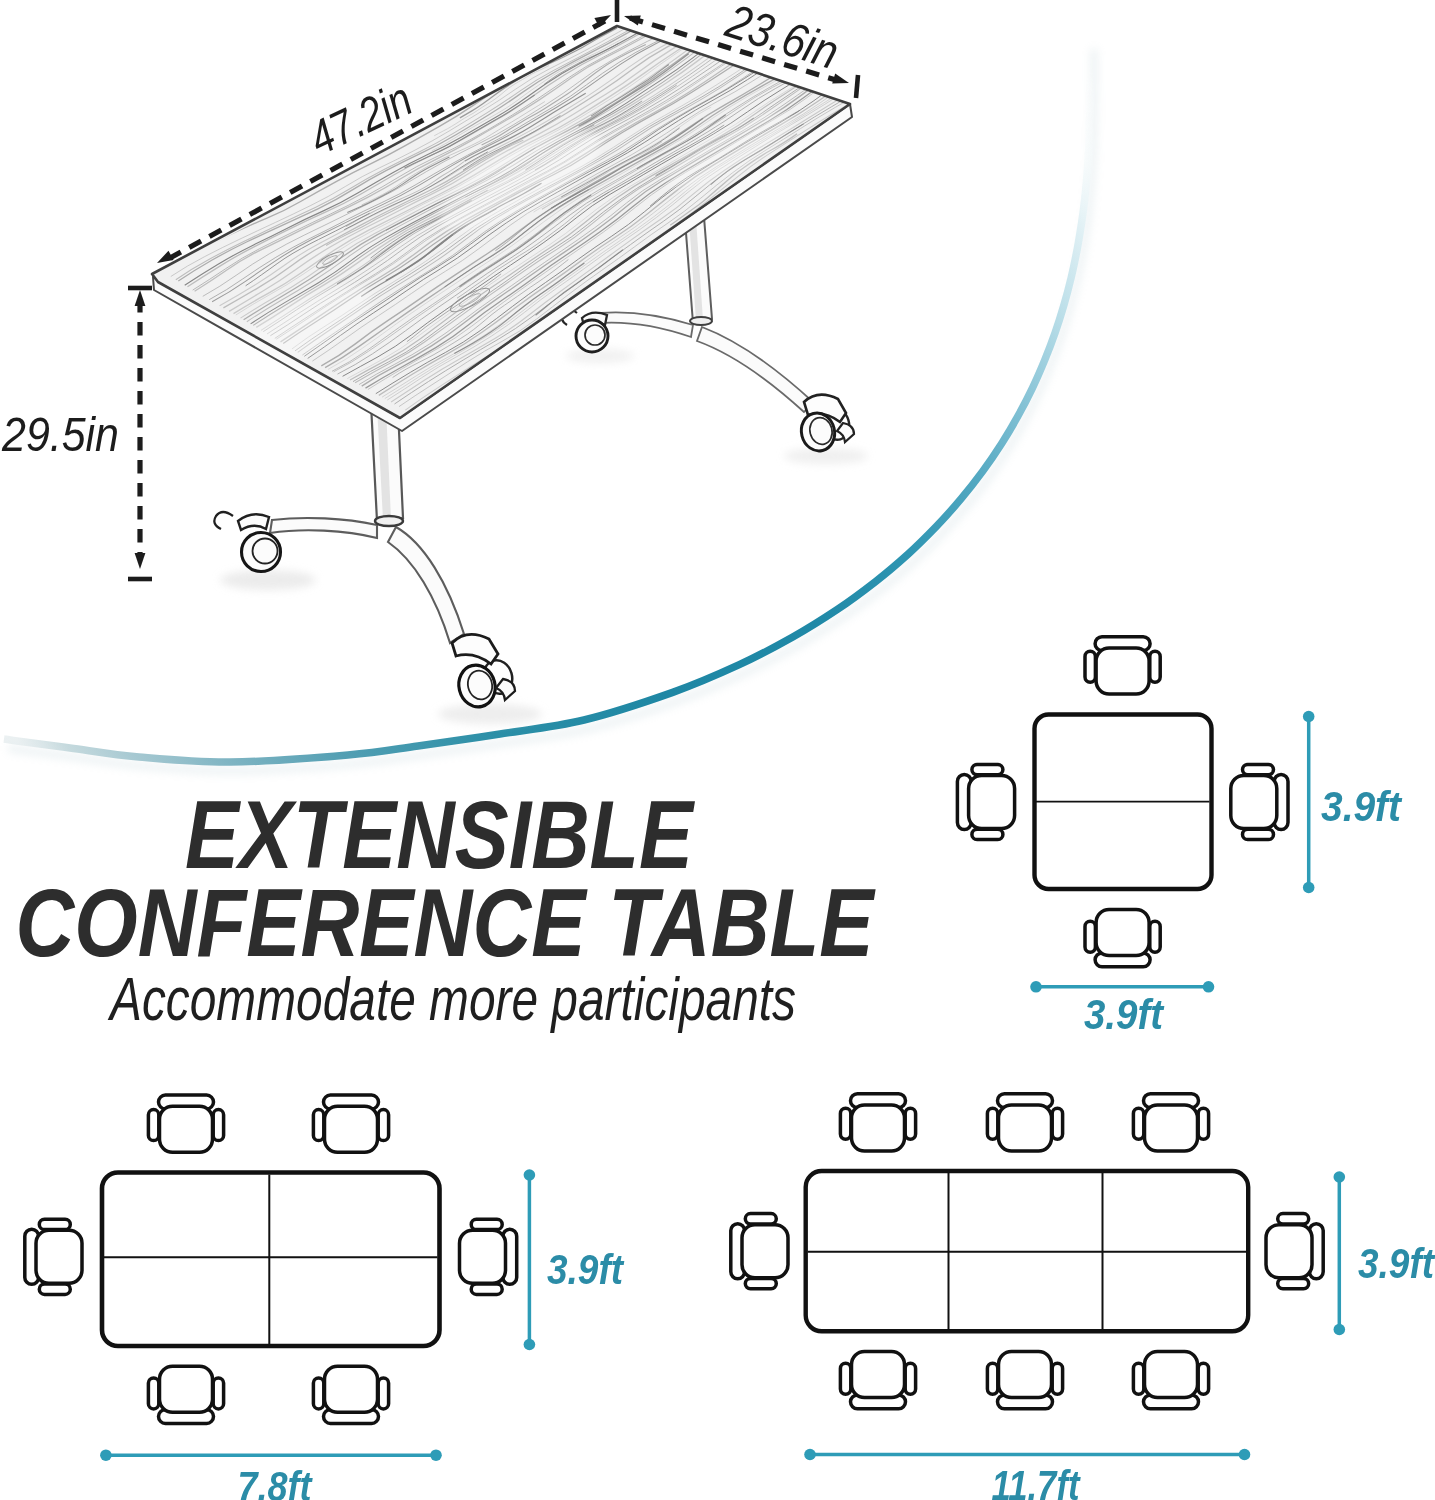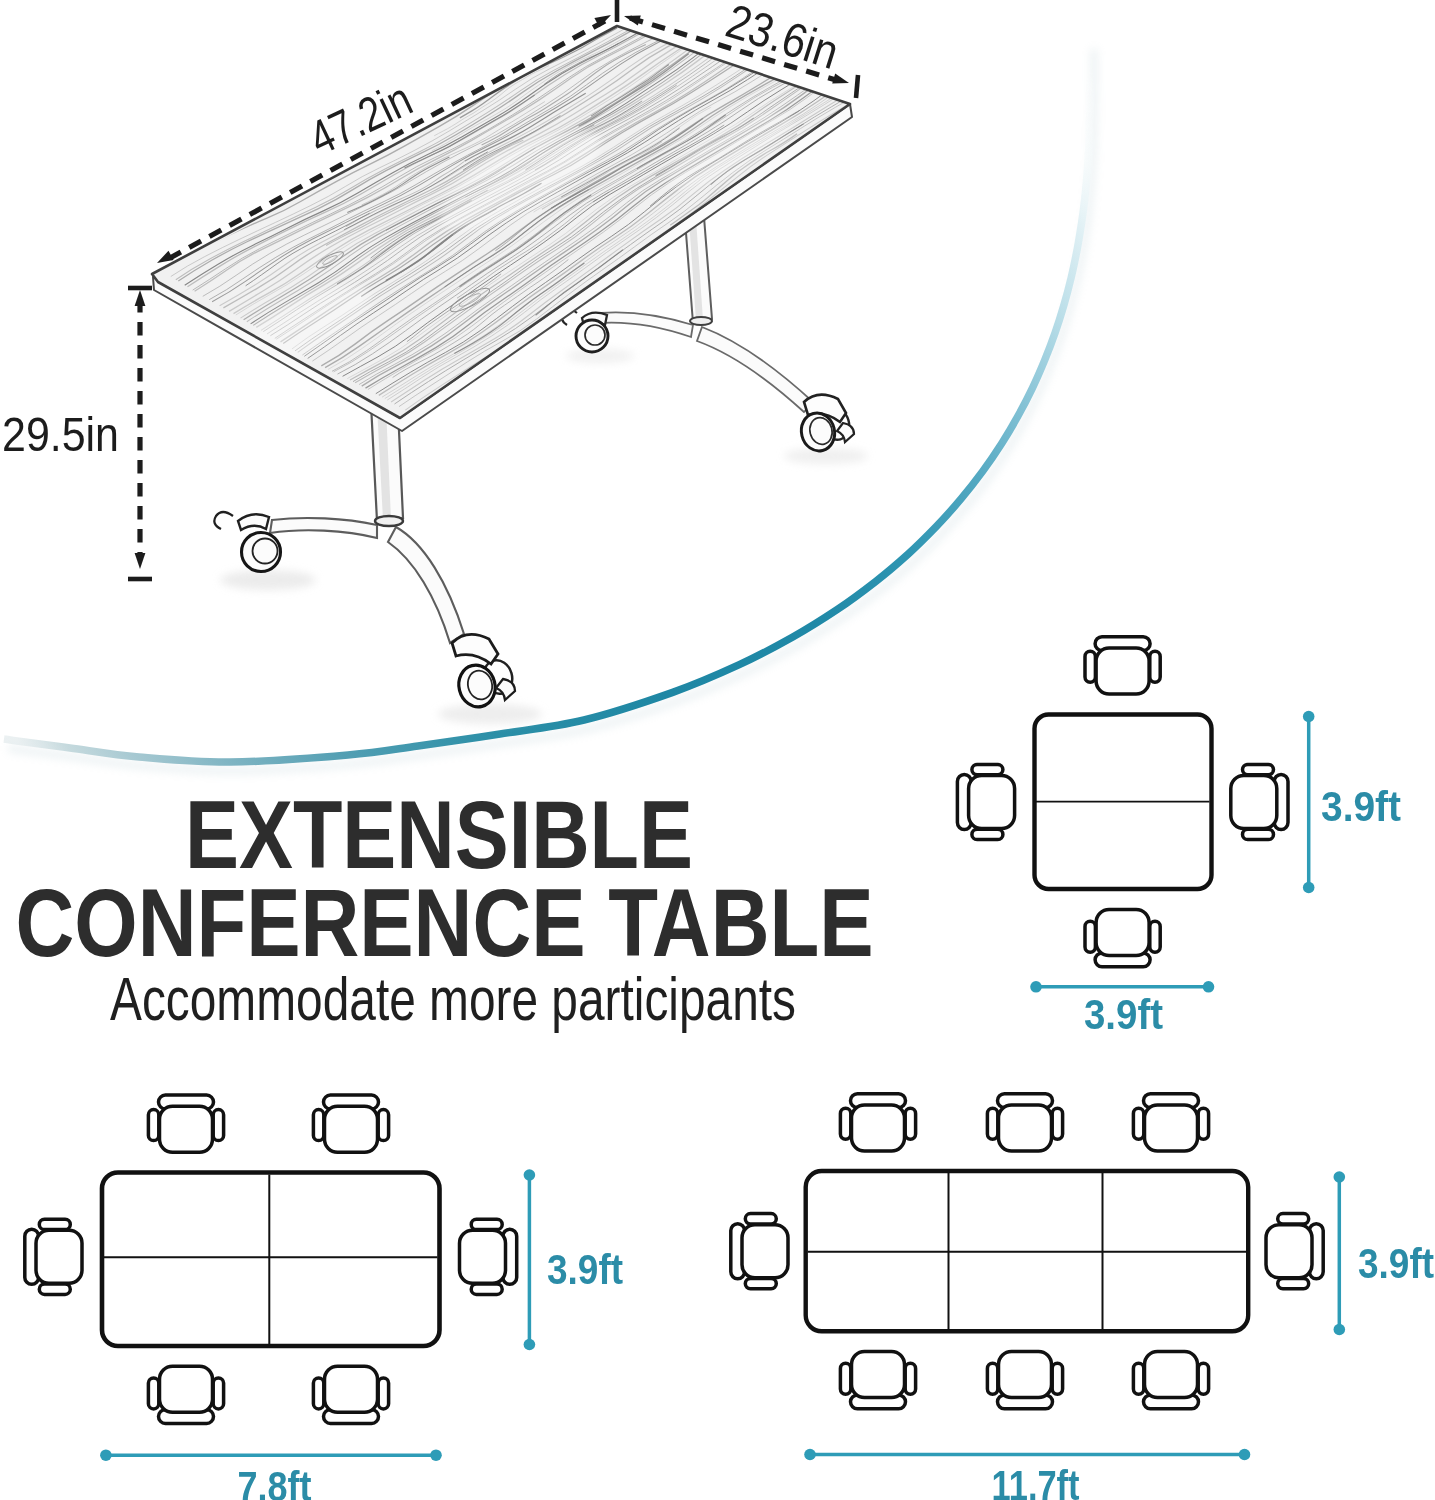--- a/index.html
+++ b/index.html
@@ -1,17 +1,17 @@
 <!DOCTYPE html>
 <html><head>
 <meta charset="utf-8">
 <style>
   html,body{margin:0;padding:0;background:#ffffff;}
   #canvas{position:relative;width:1435px;height:1500px;background:#fff;overflow:hidden;
-          font-family:"Liberation Sans", sans-serif;}
+          font-family:"Liberation Sans", sans-serif;font-style:italic;}
   svg{position:absolute;left:0;top:0;will-change:transform;}
 </style>
 </head>
 <body>
 <div id="canvas">
 <svg id="main" width="1435" height="1500" viewBox="0 0 1435 1500">
   <defs>
     <linearGradient id="arcgrad" gradientUnits="userSpaceOnUse" x1="1089" y1="60" x2="20" y2="745">
       <stop offset="0" stop-color="#ffffff" stop-opacity="0"></stop>
       <stop offset="0.045" stop-color="#f4fafb" stop-opacity="0.55"></stop>

